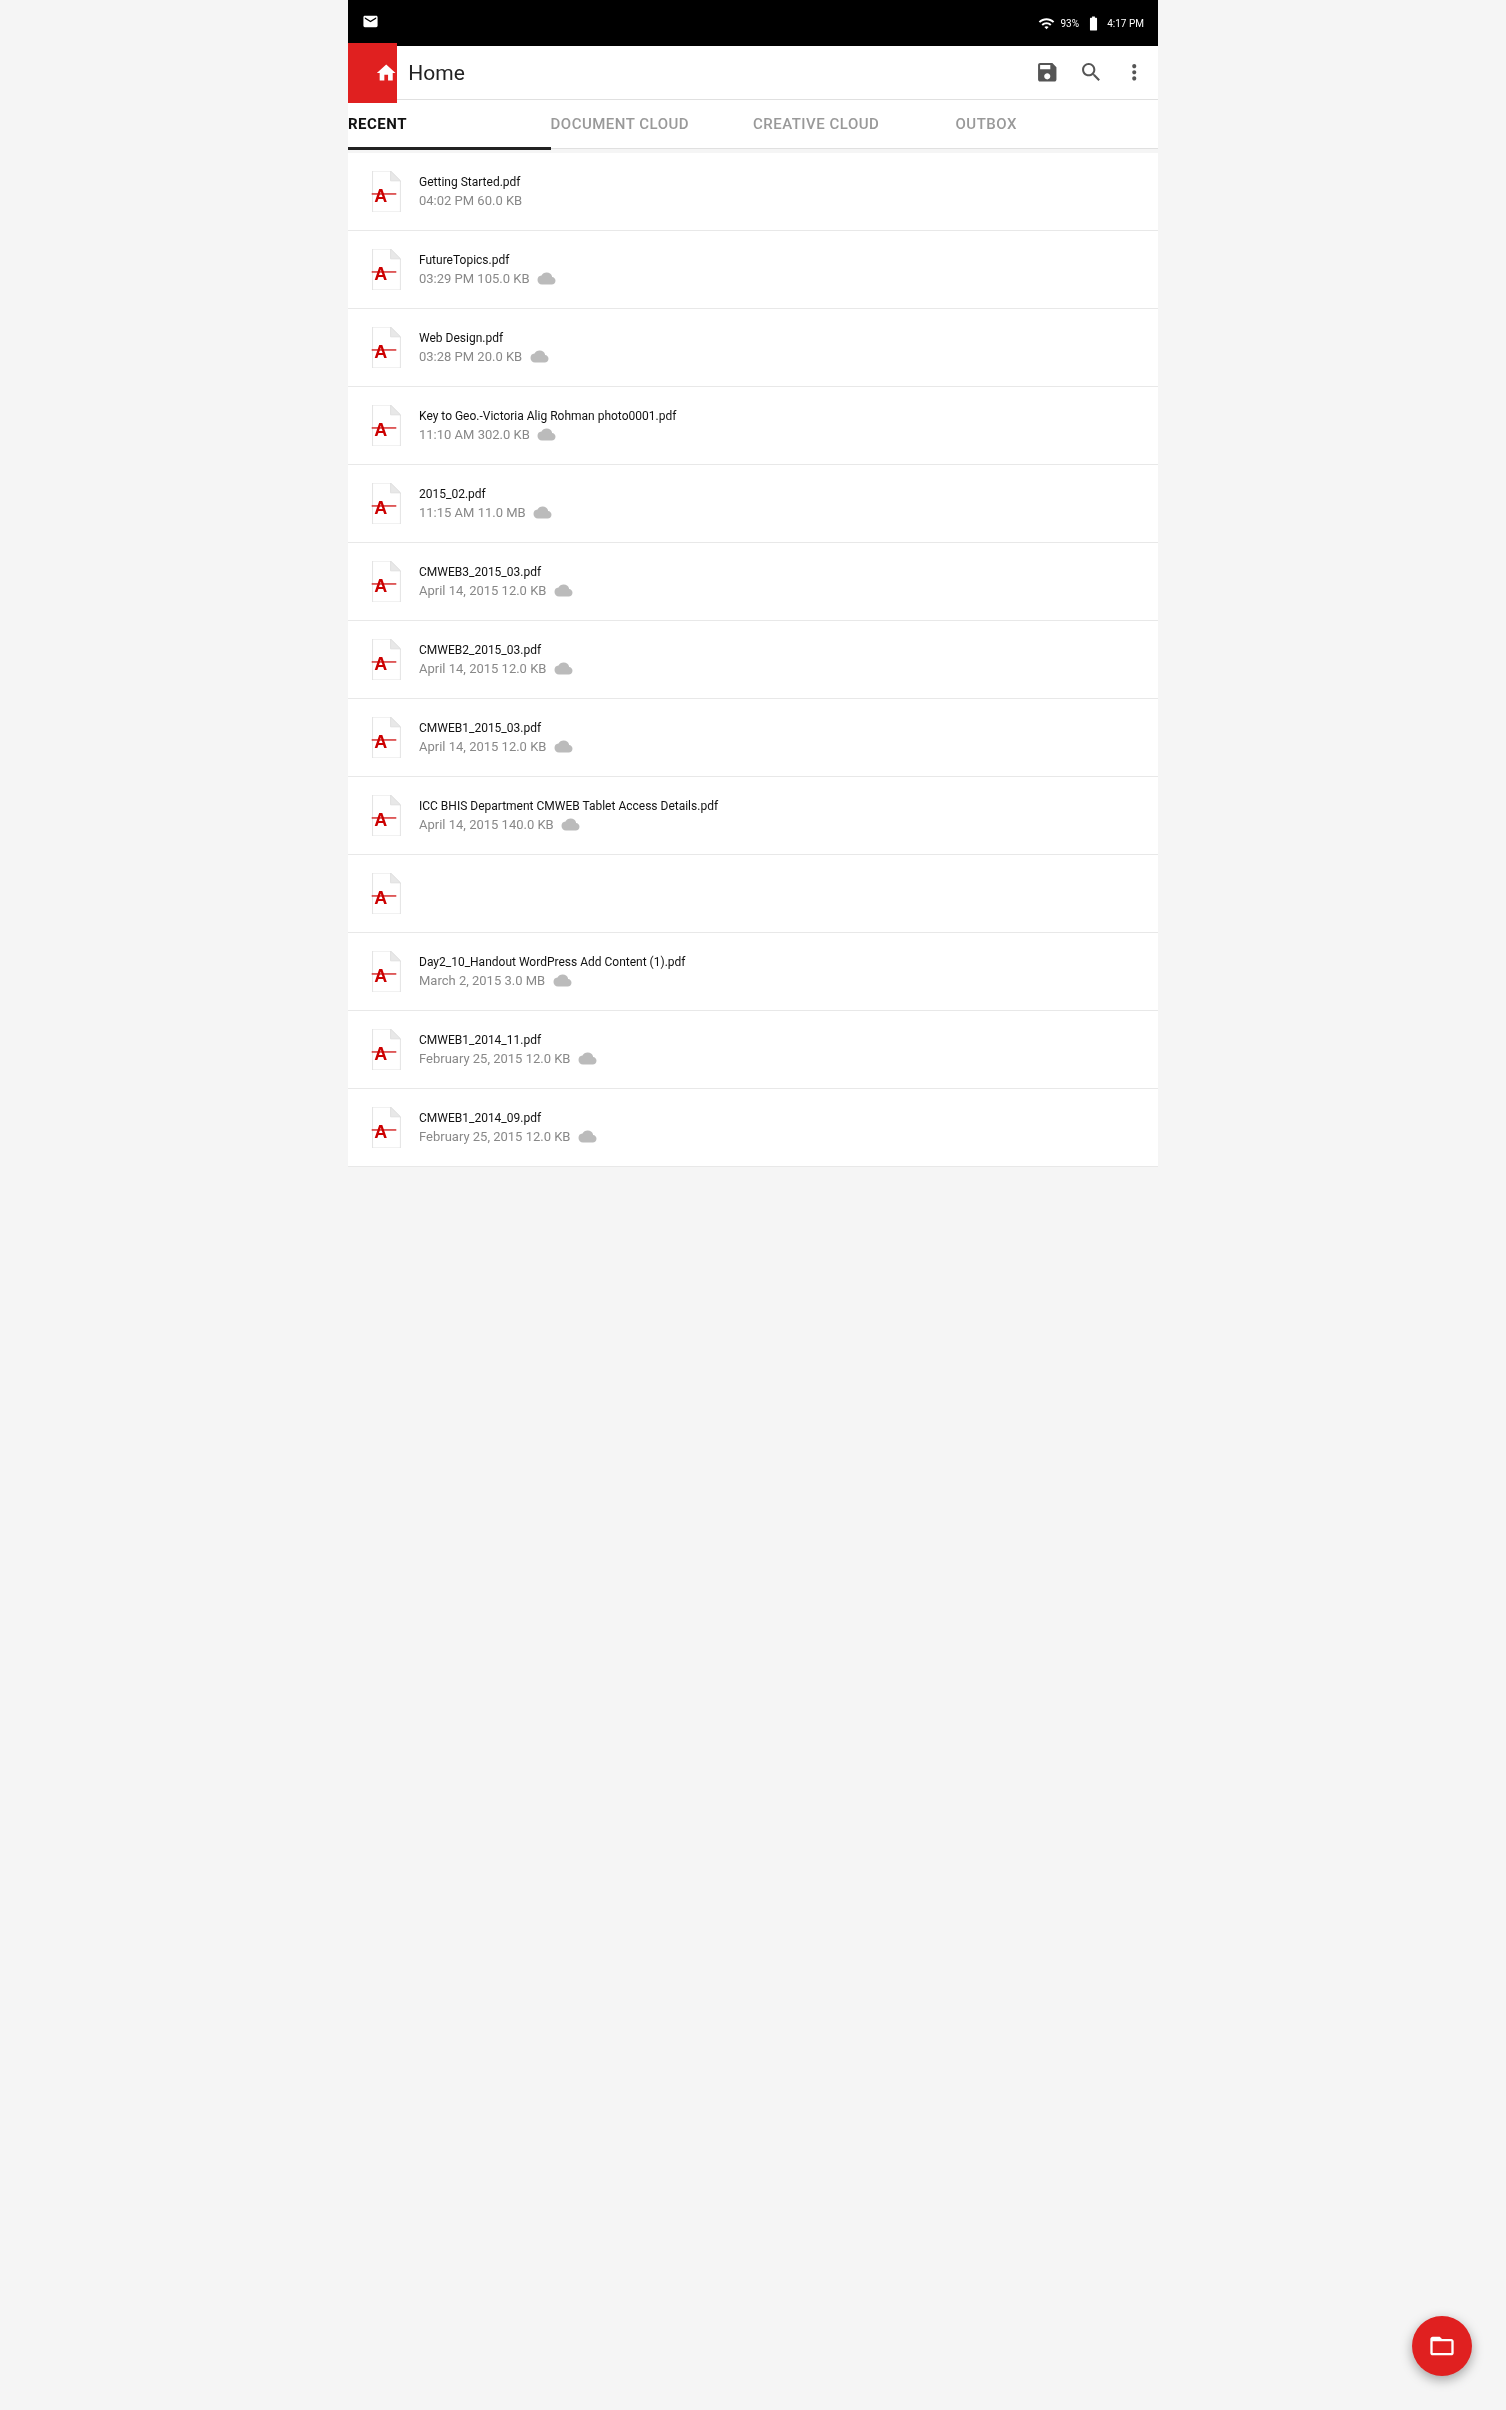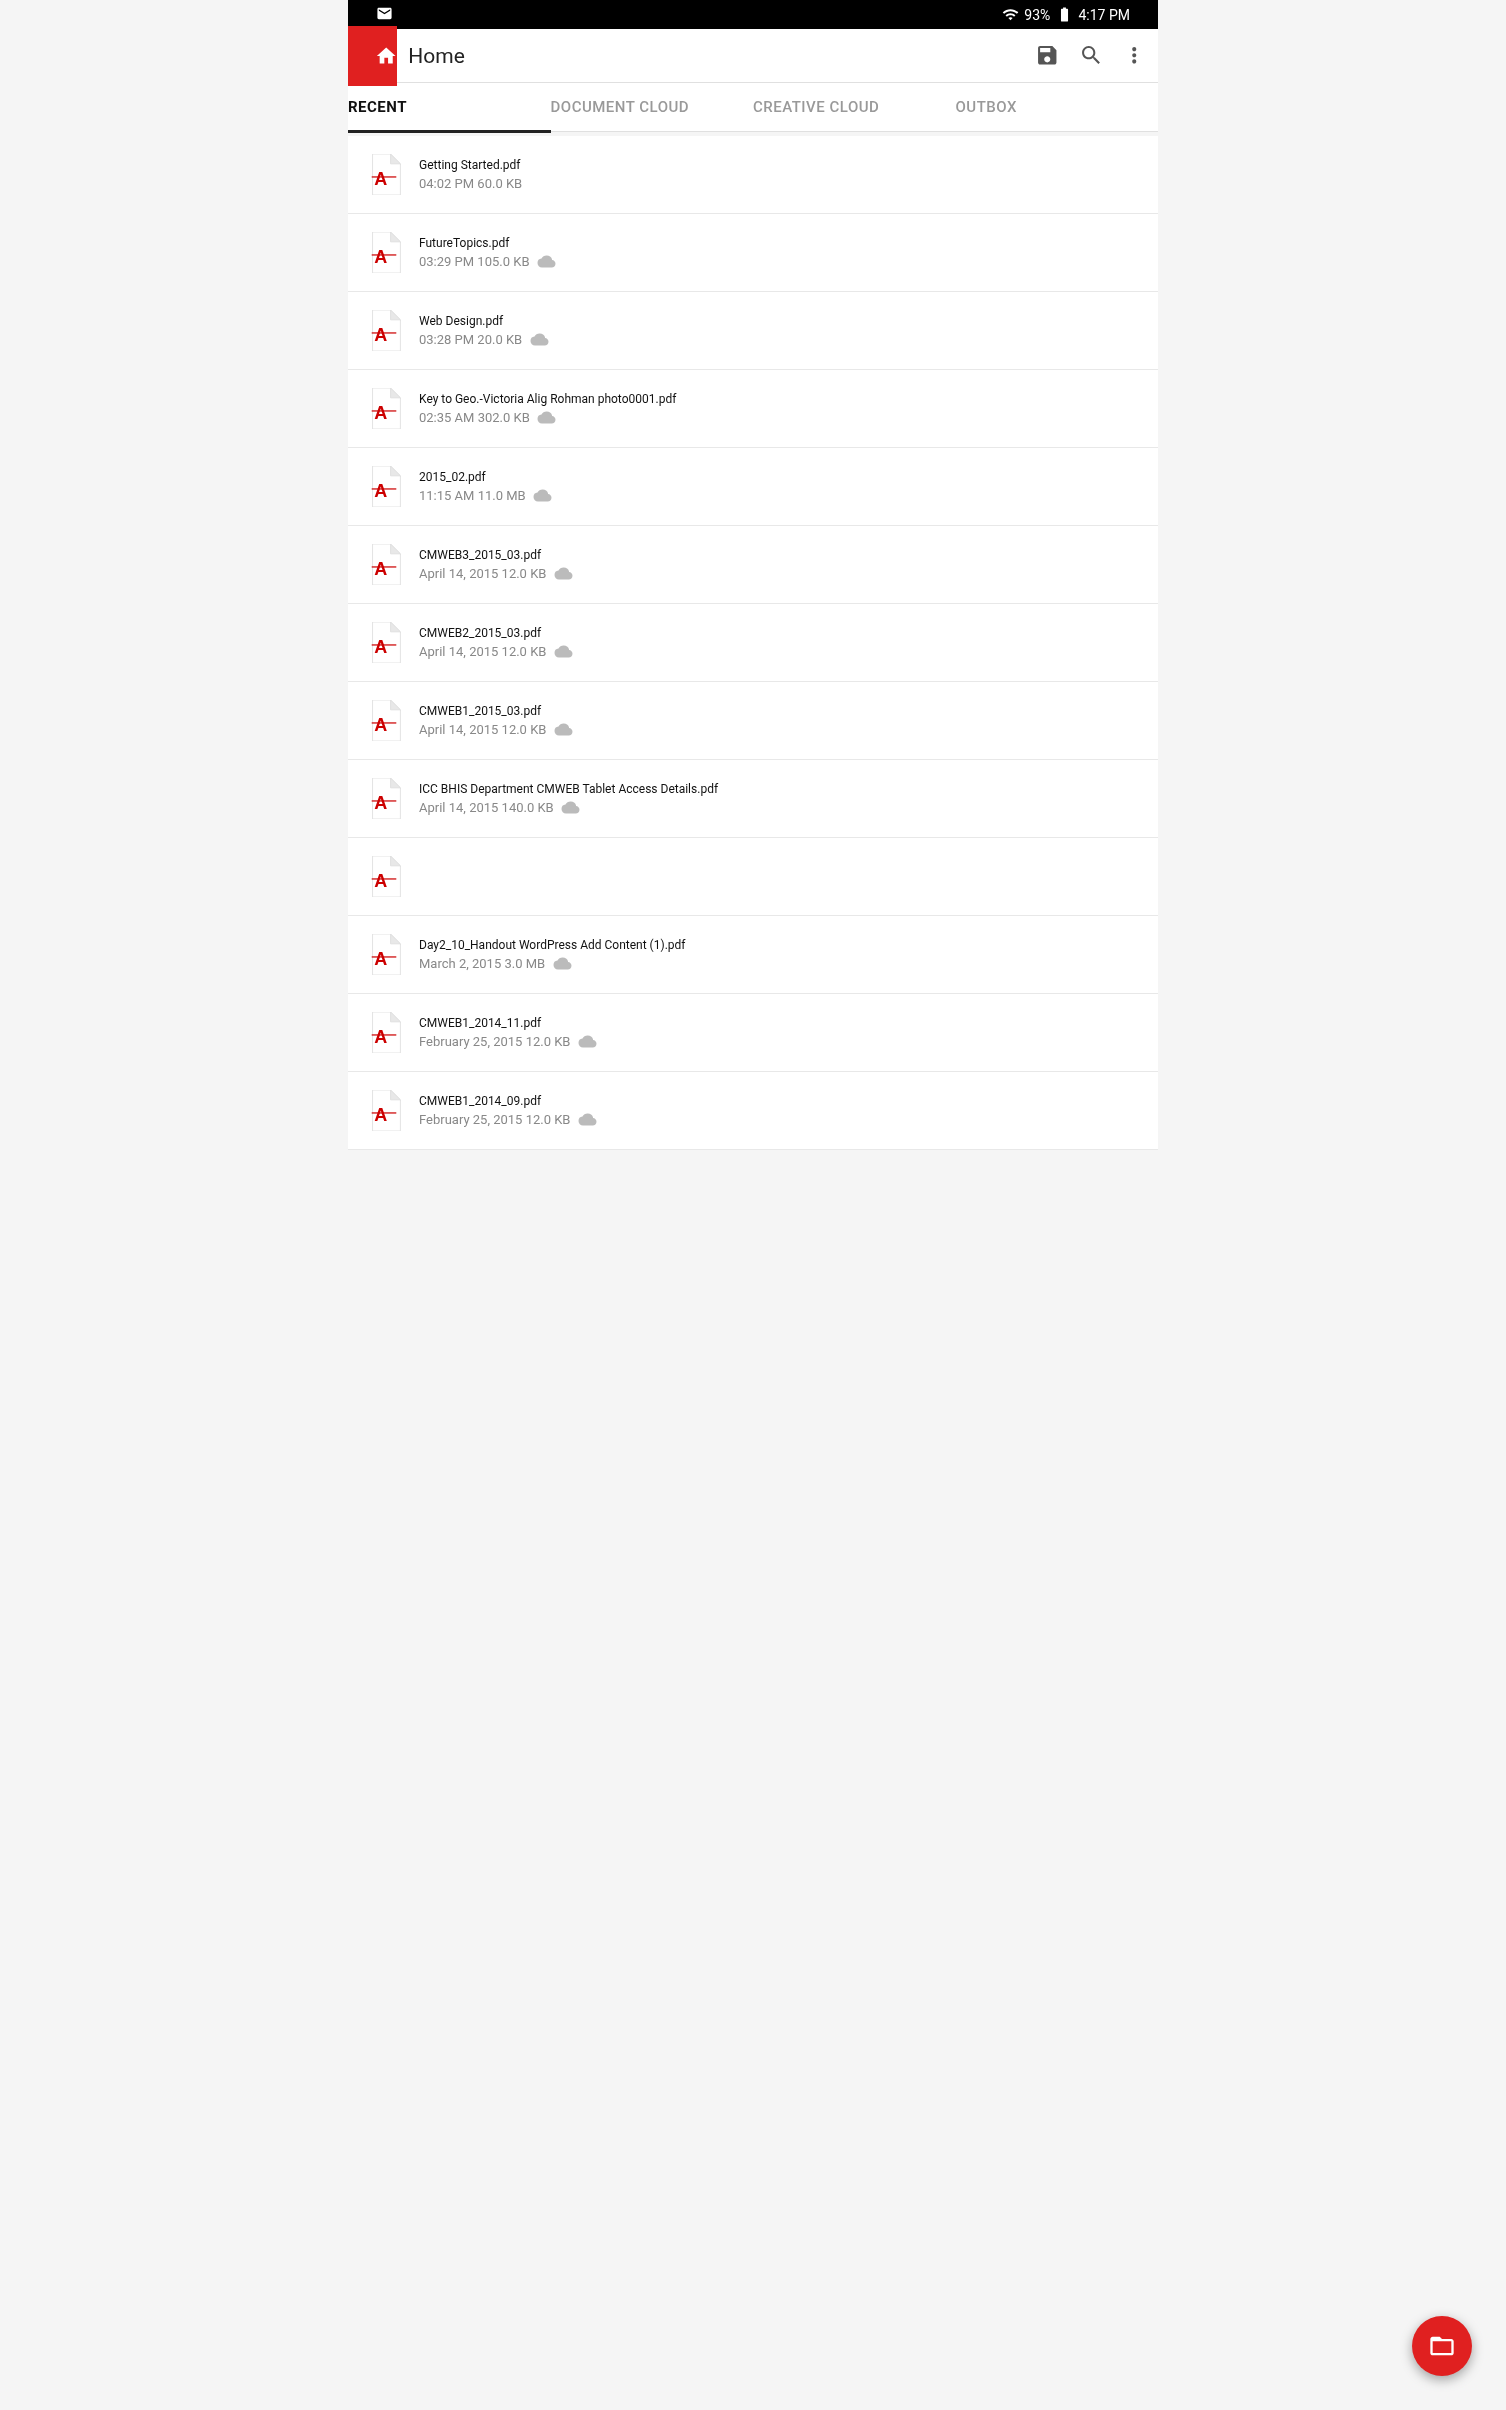--- a/index.html
+++ b/index.html
@@ -12,26 +12,26 @@
       max-width: 810px;
       margin: 0 auto;
       color: #222;
       font-size: 15px;
     }
 
     
     .status-bar {
       background: #000;
       color: #fff;
-      height: 29px;
+      height: 46px;
       display: flex;
       align-items: center;
       justify-content: flex-end;
-      padding: 0 28px;
-      font-size: 14px;
+      padding: 0 14px;
+      font-size: 10px;
       gap: 7.5px;
     }
     .status-bar-left {
       margin-right: auto;
       font-size: 11.3px;
     }
     .status-icons {
       display: flex;
       align-items: center;
       gap: 5.6px;
@@ -340,21 +340,21 @@
           <path d="M6 0 L28 0 L40 12 L40 50 L6 50 Z" fill="#fff" stroke="#ddd" stroke-width="1"></path>
           <path d="M28 0 L28 12 L40 12 Z" fill="#e8e8e8" stroke="#ddd" stroke-width="1"></path>
 
           <text x="8" y="38" font-size="22" font-weight="bold" fill="#cc0000" font-family="Arial">A</text>
           <path d="M5 28 L35 28" stroke="#cc0000" stroke-width="1.5"></path>
         </svg>
       </div>
       <div class="file-info">
         <div class="file-name">Key to Geo.-Victoria Alig Rohman photo0001.pdf</div>
         <div class="file-meta">
-          <span>02:35 AM  302.0 KB</span>
+          <span>11:10 AM  302.0 KB</span>
           <span class="cloud-icon">
             <svg width="19" height="15" viewBox="0 0 24 20" fill="#bbb">
               <path d="M19.35 7.03A7.49 7.49 0 0 0 12 2C9.11 2 6.6 3.64 5.35 6.03A5.994 5.994 0 0 0 0 12c0 3.31 2.69 6 6 6h13c2.76 0 5-2.24 5-5 0-2.64-2.05-4.78-4.65-4.97z"></path>
             </svg>
           </span>
         </div>
       </div>
     </div>
     <div class="file-item">
       <div class="pdf-icon">

